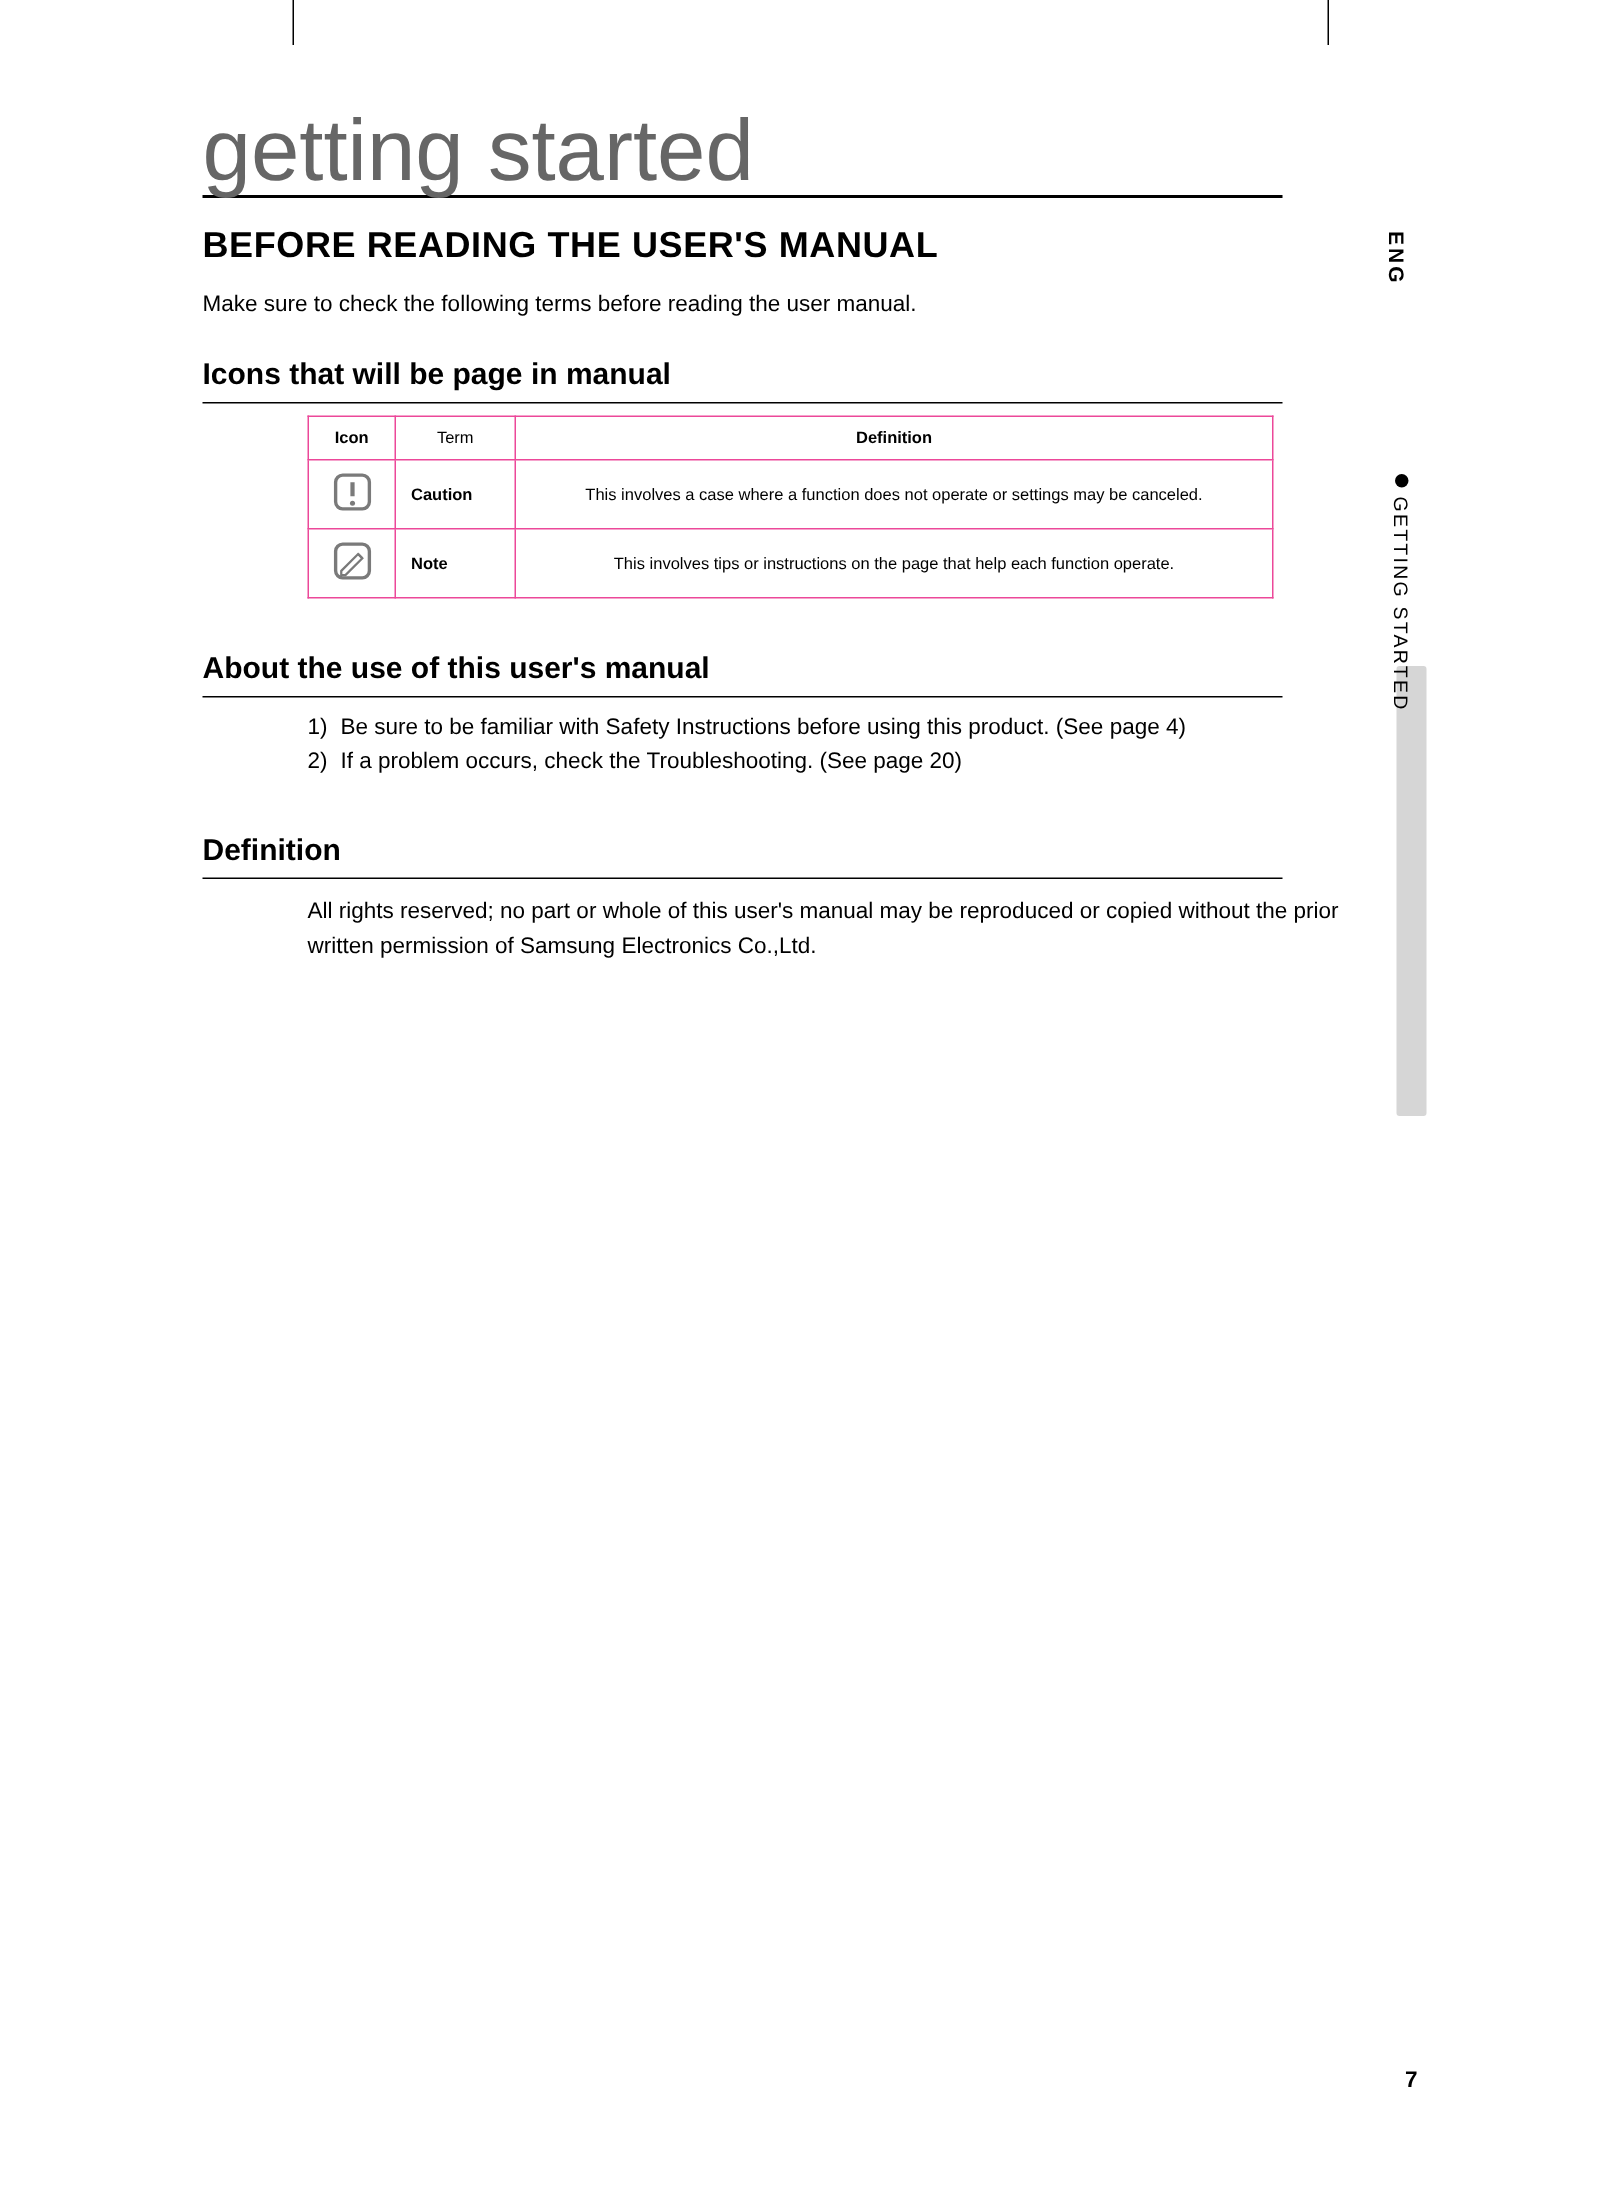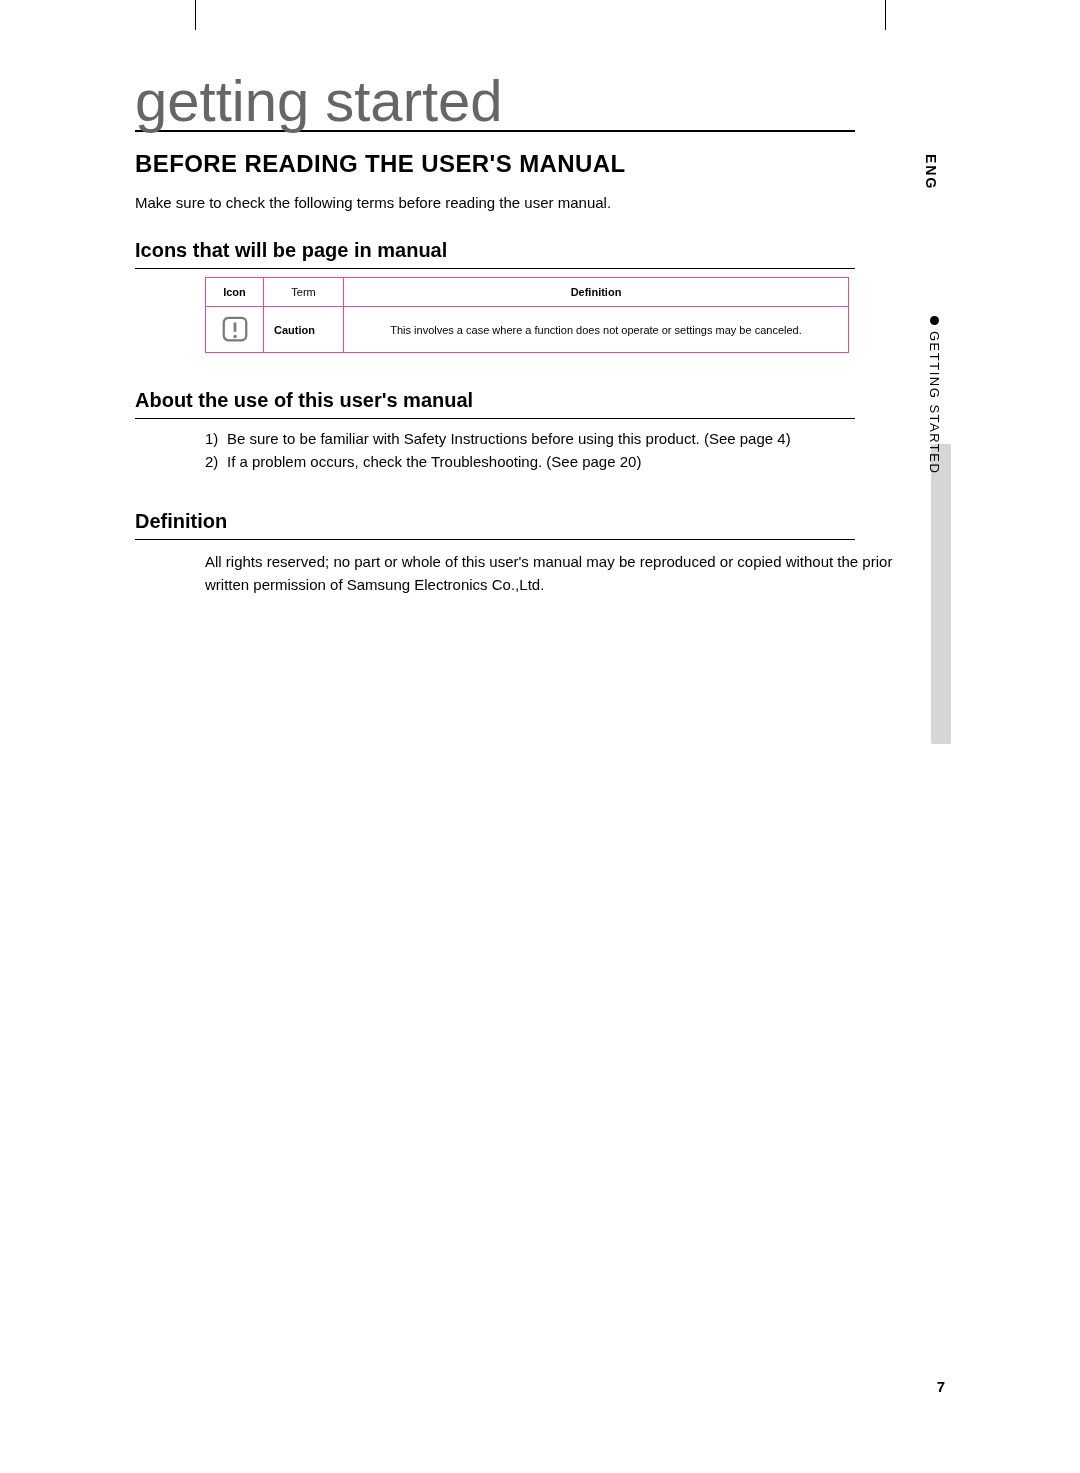--- a/index.html
+++ b/index.html
@@ -179,20 +179,31 @@
           <td class="icon-cell">
             <svg class="caution-icon" viewBox="0 0 32 32">
               <rect x="4" y="4" width="24" height="24" rx="5" ry="5" fill="none" stroke="#7a7a7a" stroke-width="2.4"></rect>
               <line x1="16" y1="9" x2="16" y2="19" stroke="#7a7a7a" stroke-width="3"></line>
               <circle cx="16" cy="24" r="1.8" fill="#7a7a7a"></circle>
             </svg>
           </td>
           <td class="term-cell">Caution</td>
           <td class="col-def">This involves a case where a function does not operate or settings may be canceled.</td>
         </tr>
+        <tr>
+          <td class="icon-cell">
+            <svg class="note-icon" viewBox="0 0 32 32">
+              <rect x="4" y="4" width="24" height="24" rx="5" ry="5" fill="none" stroke="#7a7a7a" stroke-width="2.4"></rect>
+              <path d="M8 23 L20 11 L23 14 L11 26 L8 26 Z" fill="none" stroke="#7a7a7a" stroke-width="1.6"></path>
+              <path d="M20 11 L23 14" stroke="#7a7a7a" stroke-width="1.6"></path>
+            </svg>
+          </td>
+          <td class="term-cell">Note</td>
+          <td class="col-def">This involves tips or instructions on the page that help each function operate.</td>
+        </tr>
       </tbody>
     </table>
   </div>
 
   <h3 class="sub-heading">About the use of this user's manual</h3>
 
   <div class="inner-block">
     <ol class="numbered">
       <li>Be sure to be familiar with Safety Instructions before using this product. (See page 4)</li>
       <li>If a problem occurs, check the Troubleshooting. (See page 20)</li>

